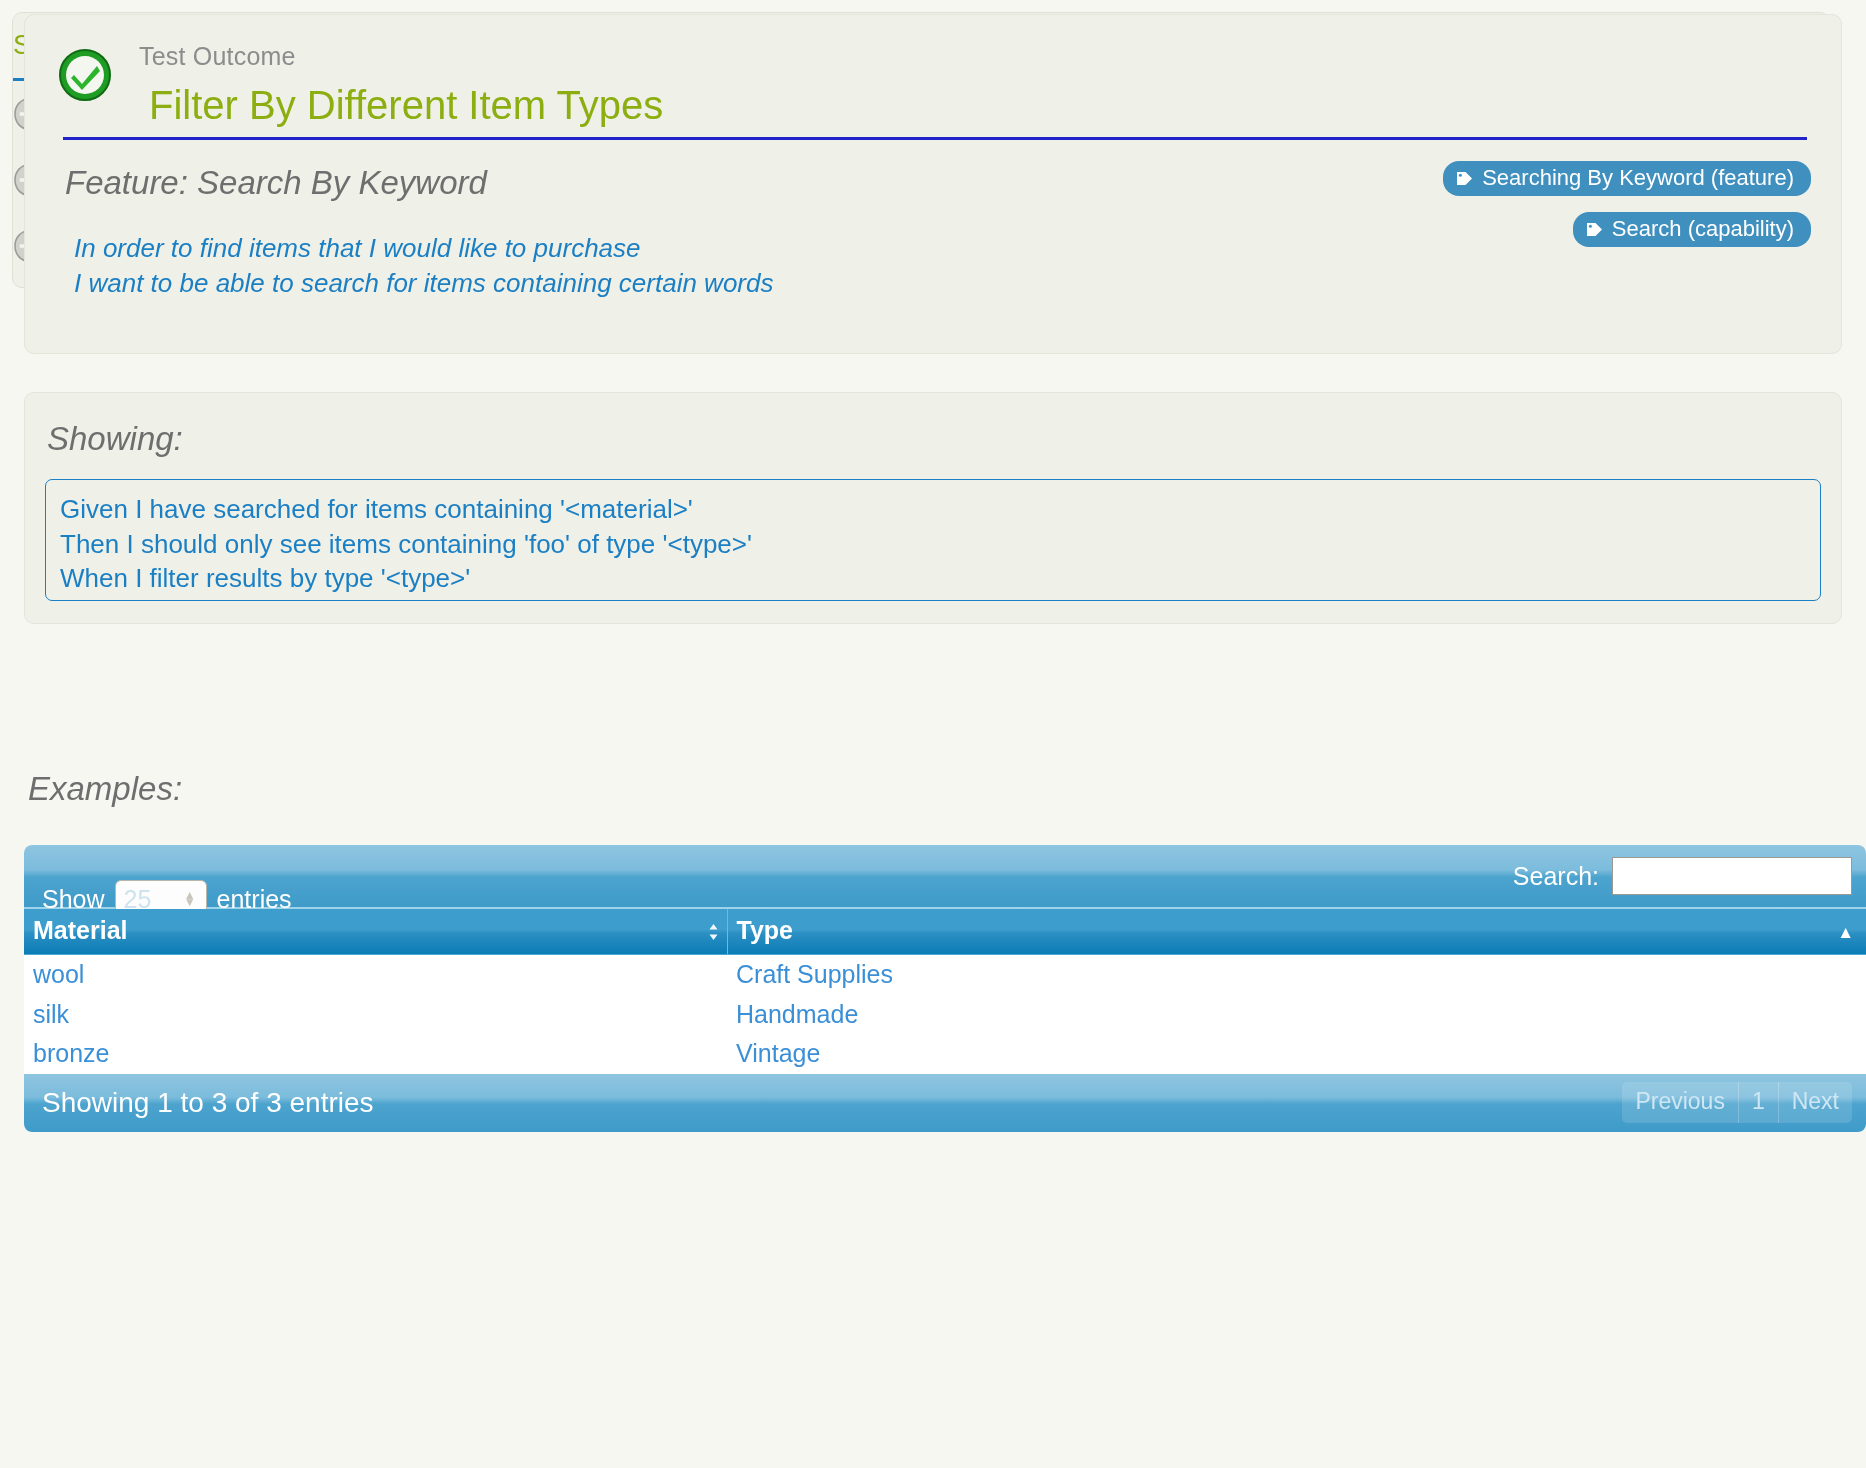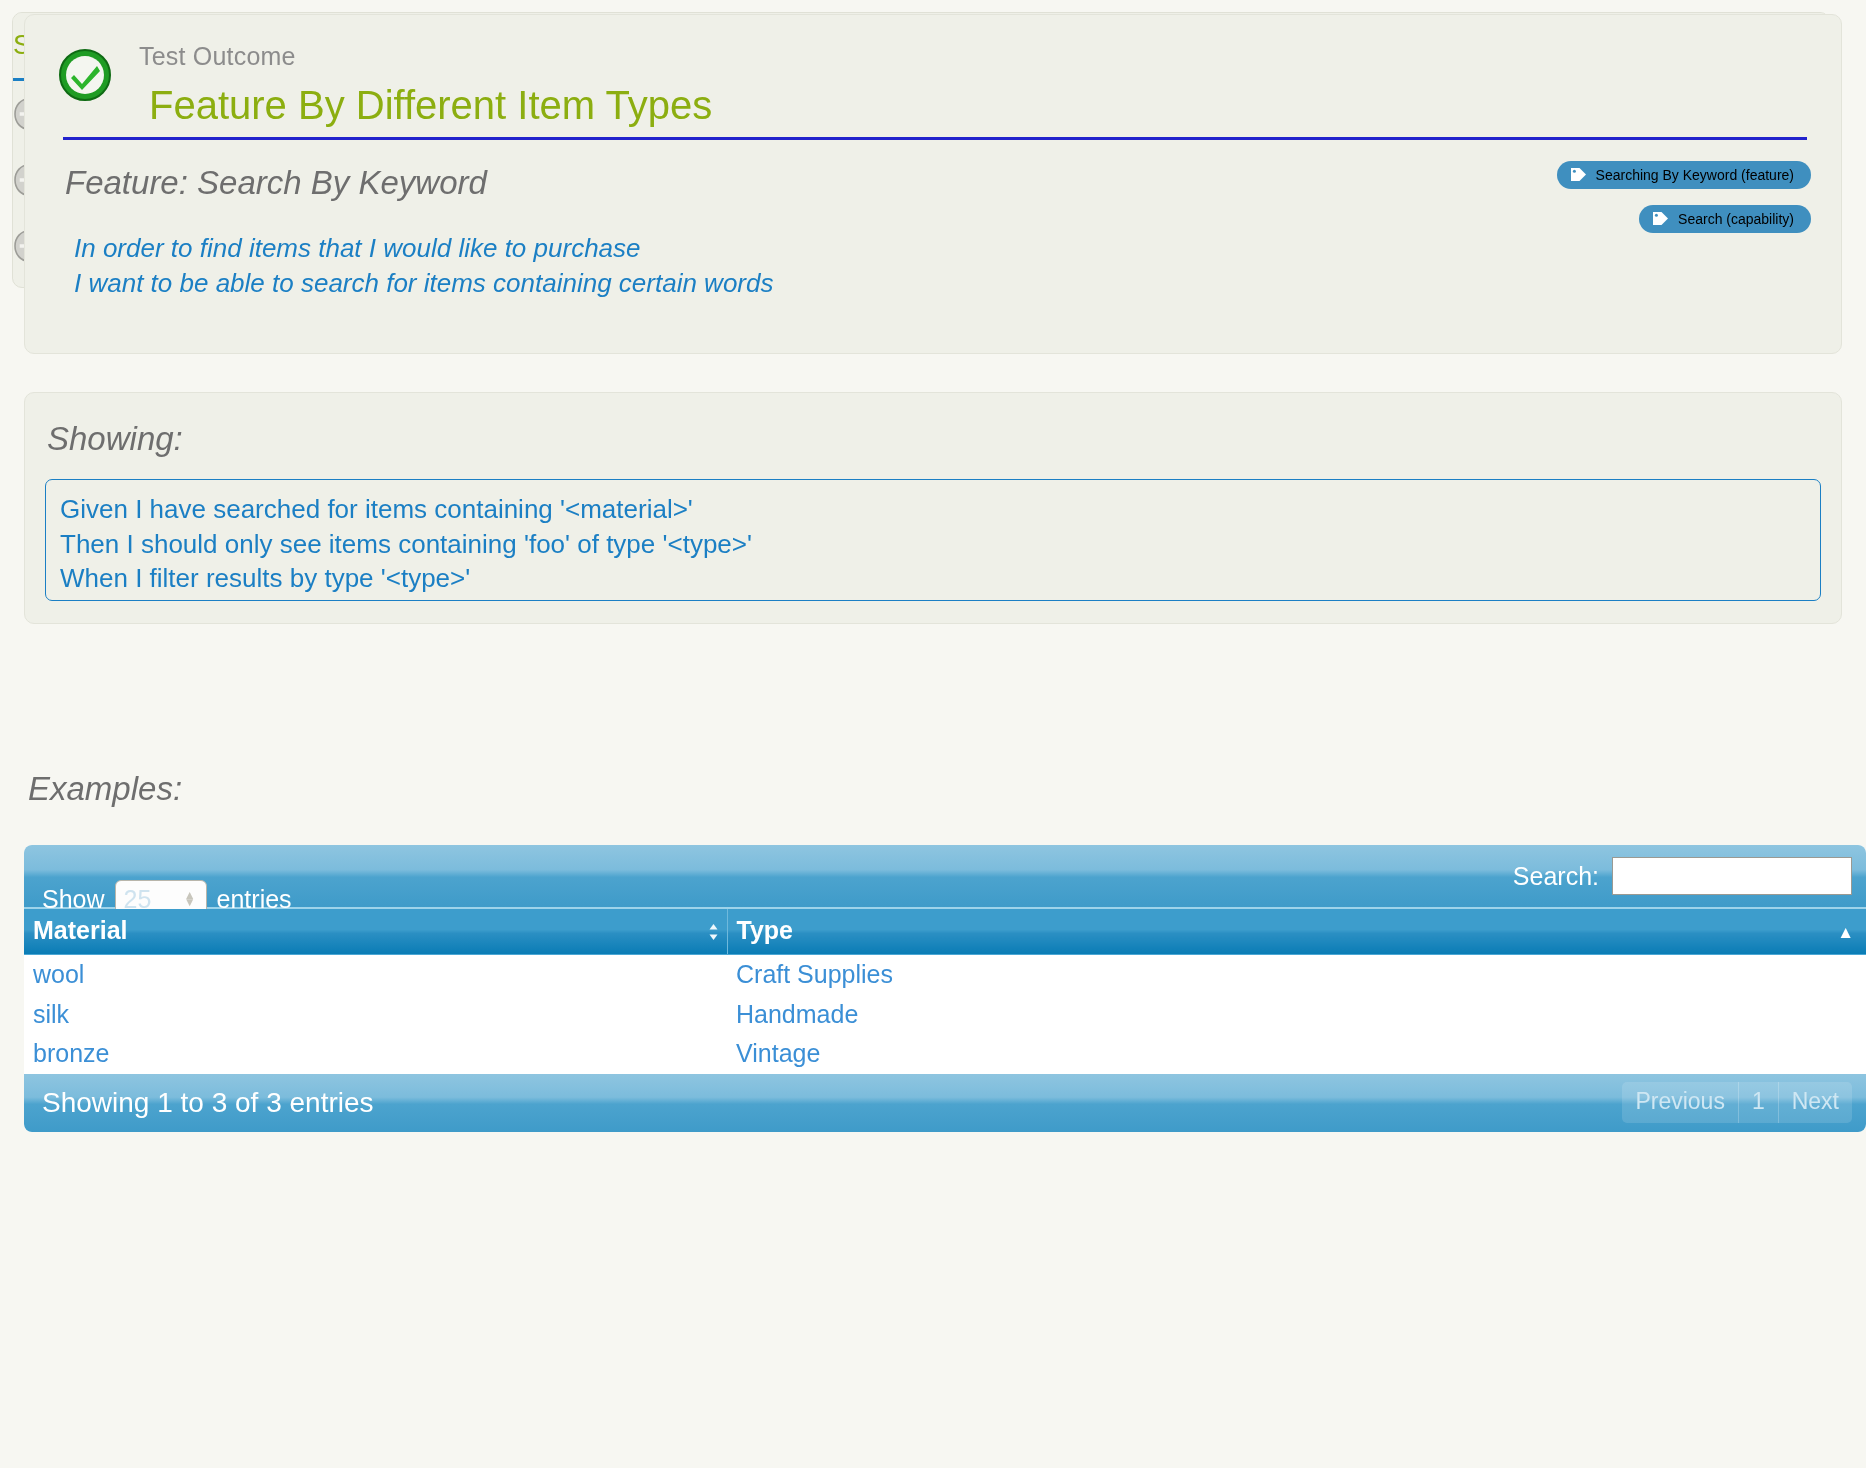--- a/index.html
+++ b/index.html
@@ -100,23 +100,23 @@
     position: absolute;
     right: 30px; top: 146px;
     display: flex;
     flex-direction: column;
     align-items: flex-end;
     gap: 16px;
   }
 
   .tag-pill {
     background: #3f8fbf;
-    color: #000000;
+    color: #ffffff;
     border-radius: 16px;
-    font-size: 14px;
+    font-size: 22px;
     padding: 6px 17px 7px 13px;
     display: inline-flex;
     align-items: center;
     white-space: nowrap;
     line-height: 1;
   }
   .tag-pill .tag-ico {
     display: inline-block;
     margin-right: 9px;
     position: relative;
@@ -363,21 +363,21 @@
       <div class="outcome-icon">
         <svg width="56" height="56" viewBox="0 0 56 56">
           <ellipse cx="28" cy="28" rx="25" ry="25" fill="#1f9c24"></ellipse>
           <ellipse cx="28" cy="28" rx="25" ry="25" fill="none" stroke="#0f6b14" stroke-width="2"></ellipse>
           <ellipse cx="28" cy="28" rx="19" ry="19" fill="#f4f6f0"></ellipse>
           <path d="M17 28 L25 37 L40 19 L43 24 L25 43 L14 31 Z" fill="#2cb52c"></path>
         </svg>
       </div>
       <div class="title-text-block">
         <div class="kicker">Test Outcome</div>
-        <div class="main-title">Feature By Different Item Types</div>
+        <div class="main-title">Filter By Different Item Types</div>
       </div>
     </div>
 
     <div class="blue-rule"></div>
 
     <div class="feature-area">
       <div class="feature-title">Feature: Search By Keyword</div>
       <div class="narrative">
         <div>In order to find items that I would like to purchase</div>
         <div>I want to be able to search for items containing certain words</div>

